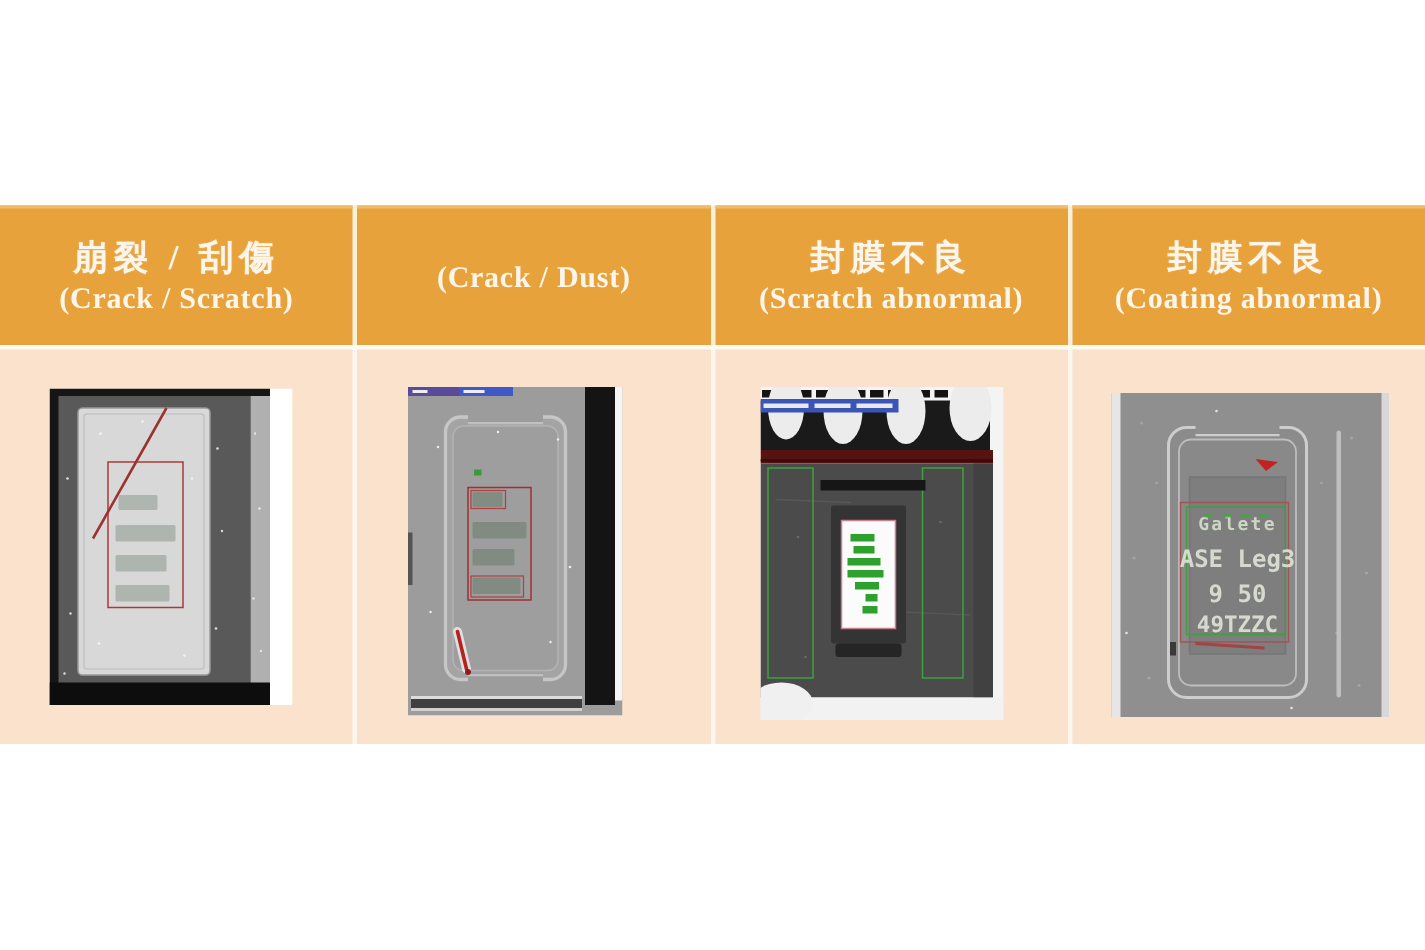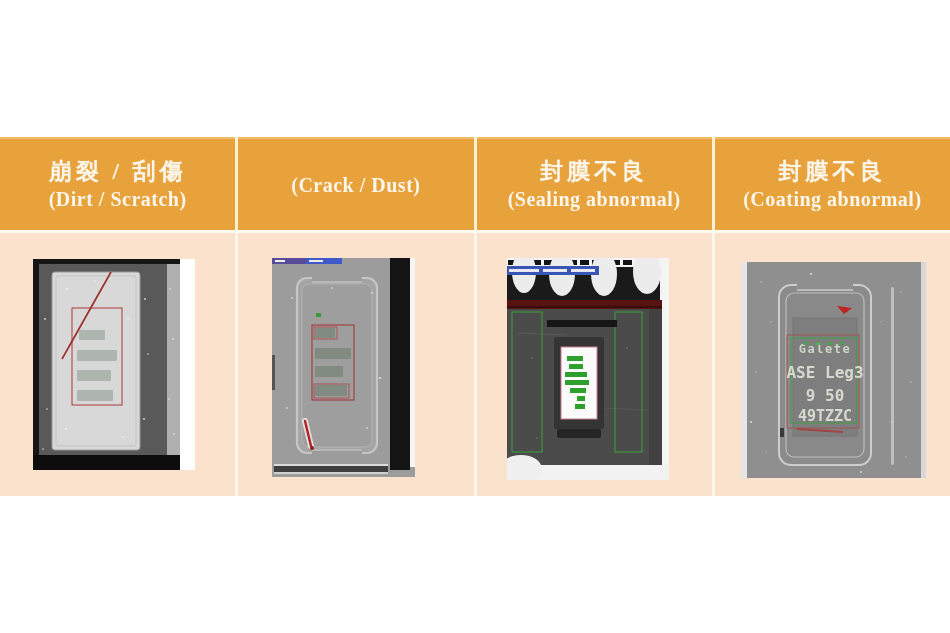--- a/index.html
+++ b/index.html
@@ -40,28 +40,28 @@
 </style>
 </head>
 <body>
 
 <div class="canvas">
   <div class="defect-table">
 
     <div class="header-row">
       <div class="hcell">
         <div class="zh">崩裂 / 刮傷</div>
-        <div class="en">(Dirt / Scratch)</div>
+        <div class="en">(Crack / Scratch)</div>
       </div>
       <div class="hcell">
         <div class="en">(Crack / Dust)</div>
       </div>
       <div class="hcell">
         <div class="zh">封膜不良</div>
-        <div class="en">(Sealing abnormal)</div>
+        <div class="en">(Scratch abnormal)</div>
       </div>
       <div class="hcell">
         <div class="zh">封膜不良</div>
         <div class="en">(Coating abnormal)</div>
       </div>
     </div>
 
     <div class="gap-row"></div>
 
     <div class="body-row">

